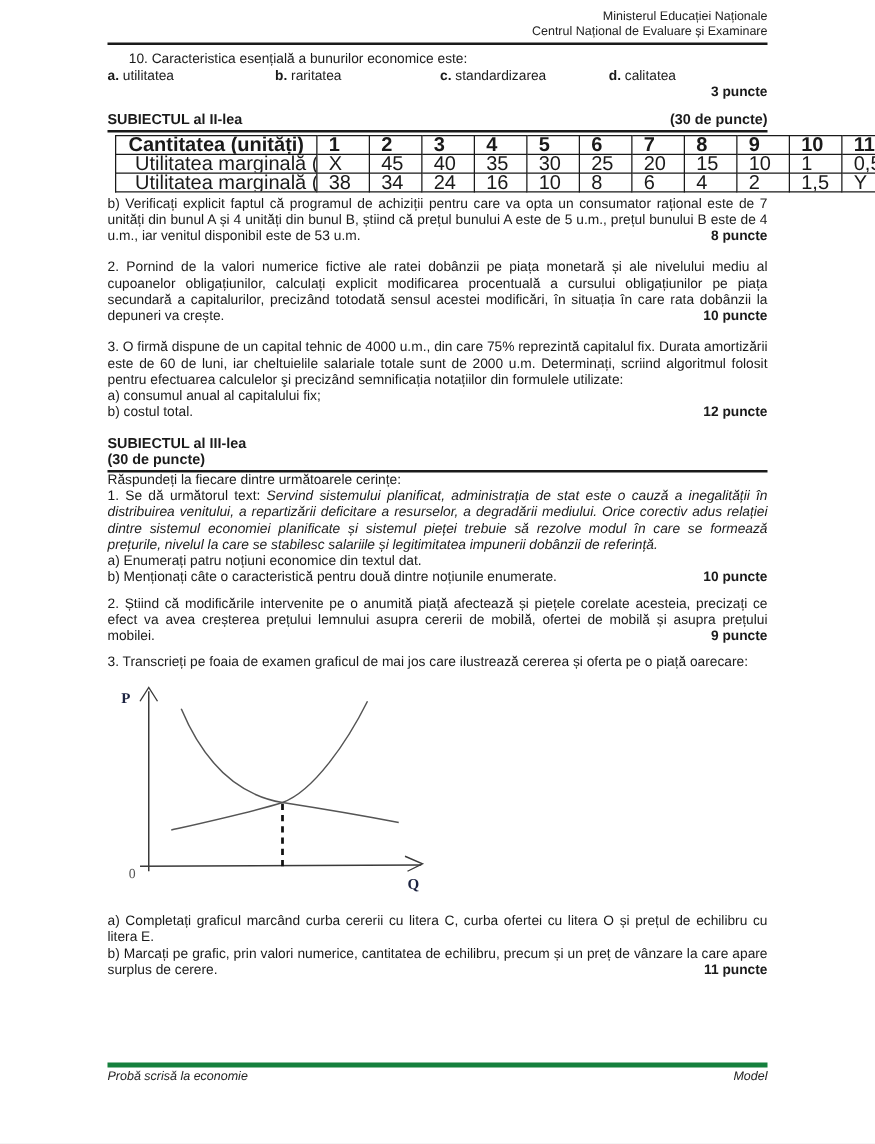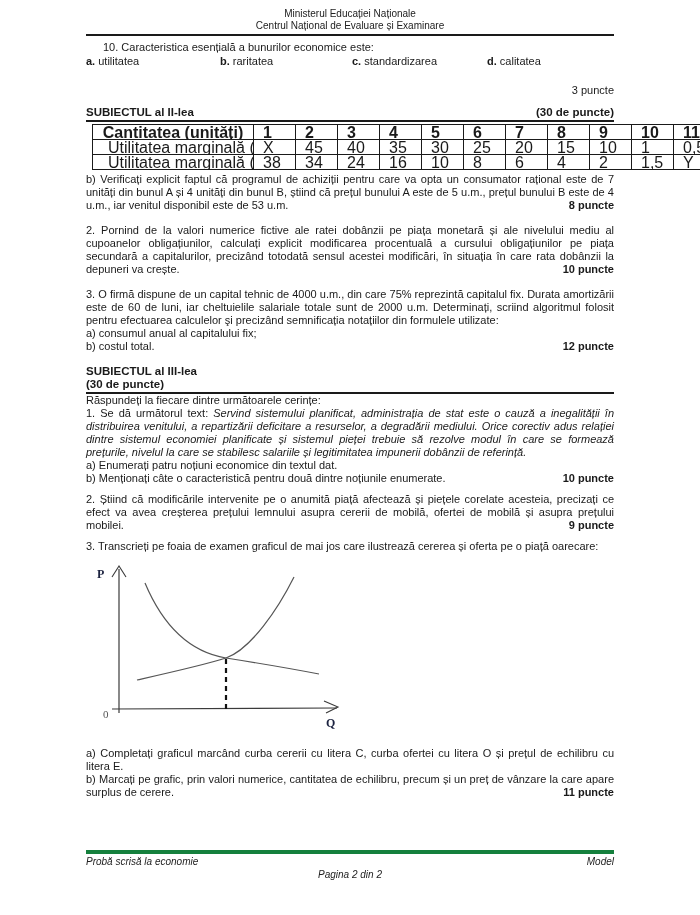--- a/index.html
+++ b/index.html
@@ -10,31 +10,31 @@
     background:#ffffff;
     box-sizing:border-box;
     padding:8px 86px 0 86px;
     font-family:"Liberation Sans", sans-serif;
     font-size:11px;
     line-height:13px;
     color:#1a1a1a;
     overflow:hidden;
   }
   .doc-header {
-    text-align:center;
+    text-align:right;
     font-size:10px;
     line-height:11.5px;
     color:#222;
     border-bottom:2px solid #1a1a1a;
     padding-bottom:3px;
   }
   .q10-line { margin-top:5px; padding-left:17px; }
   .options-row { display:grid; grid-template-columns:134px 132px 135px auto; margin-top:1px; }
   .opt-letter { font-weight:bold; }
-  .pts-line { text-align:right; font-weight:normal; margin-top:16px; }
+  .pts-line { text-align:right; font-weight:bold; margin-top:0; }
   .sec-head {
     display:flex; justify-content:space-between;
     font-weight:bold; font-size:11.5px;
     border-bottom:2px solid #1a1a1a;
     margin-top:9px; padding-bottom:1px;
   }
   .line { }
   .para { position:relative; }
   .j { text-align:justify; }
   .pts { position:absolute; right:0; bottom:0; font-weight:bold; white-space:nowrap; }
@@ -208,16 +208,15 @@
   <div class="para j">
     <span>b) Marcați pe grafic, prin valori numerice, cantitatea de echilibru, precum și un preț de vânzare la care apare surplus de cerere.</span>
     <span class="pts">11 puncte</span>
   </div>
 
   <div class="doc-footer">
     <div class="footer-row">
       <span>Probă scrisă la economie</span>
       <span>Model</span>
     </div>
-    <div class="footer-center">Pagina 2 din 2</div>
   </div>
 
 </div>
 
 </body></html>

